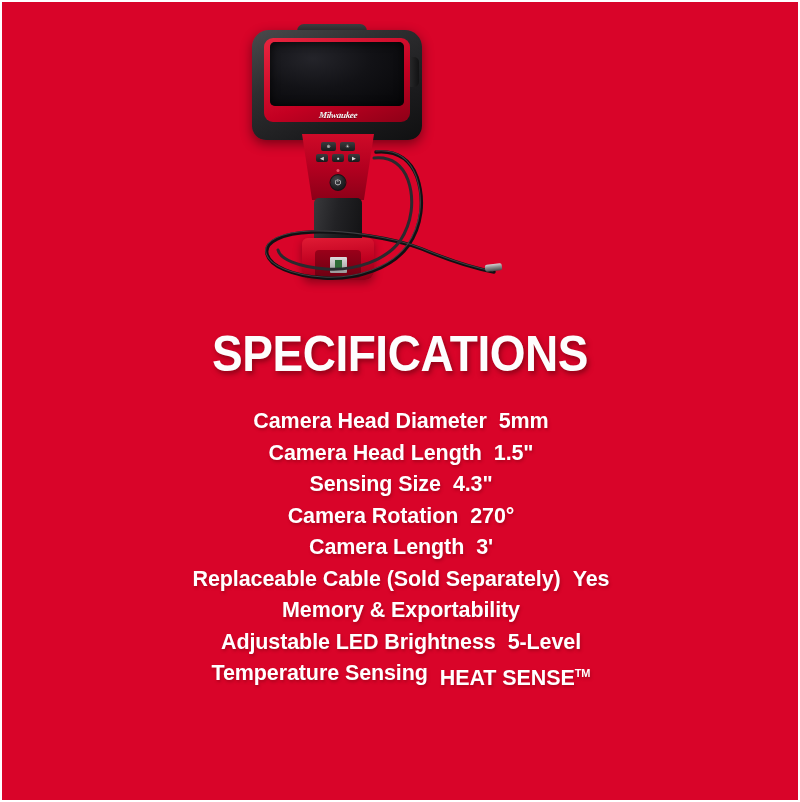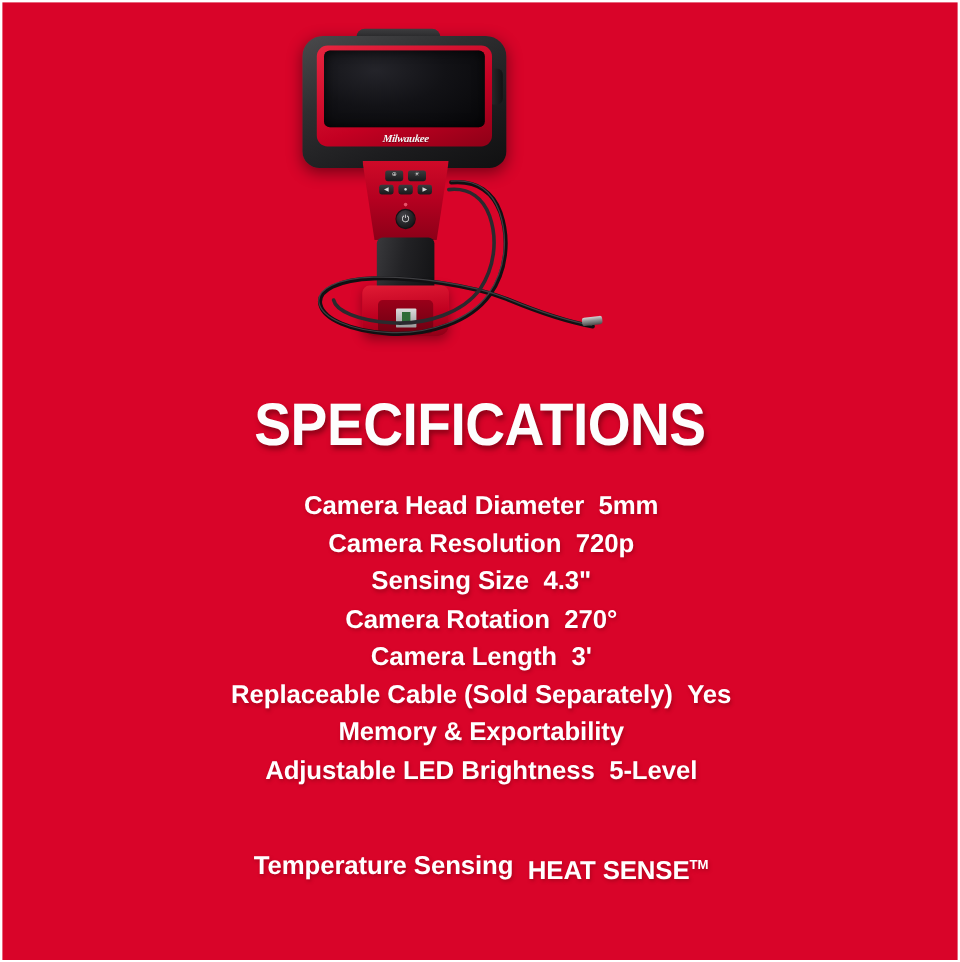--- a/index.html
+++ b/index.html
@@ -257,21 +257,21 @@
     top: 406px;
     width: 714px;
   }
   .spec-row {
     display: flex;
     align-items: baseline;
     justify-content: center;
     height: 31.5px;
     gap: 12px;
   }
-  .spec-row.tall { height: 58px; align-items: flex-start; margin-top: 48px; }
+  .spec-row.tall { height: 58px; align-items: flex-start; }
   .spec-label,
   .spec-value {
     font-size: 21.5px;
     font-weight: bold;
     color: #ffffff;
     line-height: 26px;
     letter-spacing: -0.1px;
     white-space: nowrap;
     text-shadow: 1px 2px 3px rgba(110,0,15,0.4);
   }
@@ -349,25 +349,25 @@
 
     <div id="spec-title">SPECIFICATIONS</div>
 
     <div id="spec-table">
 
       <div class="spec-row">
         <span class="spec-label">Camera Head Diameter</span>
         <span class="spec-value">5mm</span>
       </div>
 
-
-      <div class="spec-row">
-        <span class="spec-label">Camera Resolution</span>
-        <span class="spec-value">720p</span>
-      </div>
+      <div class="spec-row">
+        <span class="spec-label">Camera Head Length</span>
+        <span class="spec-value">1.5"</span>
+      </div>
+
 
       <div class="spec-row">
         <span class="spec-label">Sensing Size</span>
         <span class="spec-value">4.3"</span>
       </div>
 
       <div class="spec-row">
         <span class="spec-label">Camera Rotation</span>
         <span class="spec-value">270°</span>
       </div>

